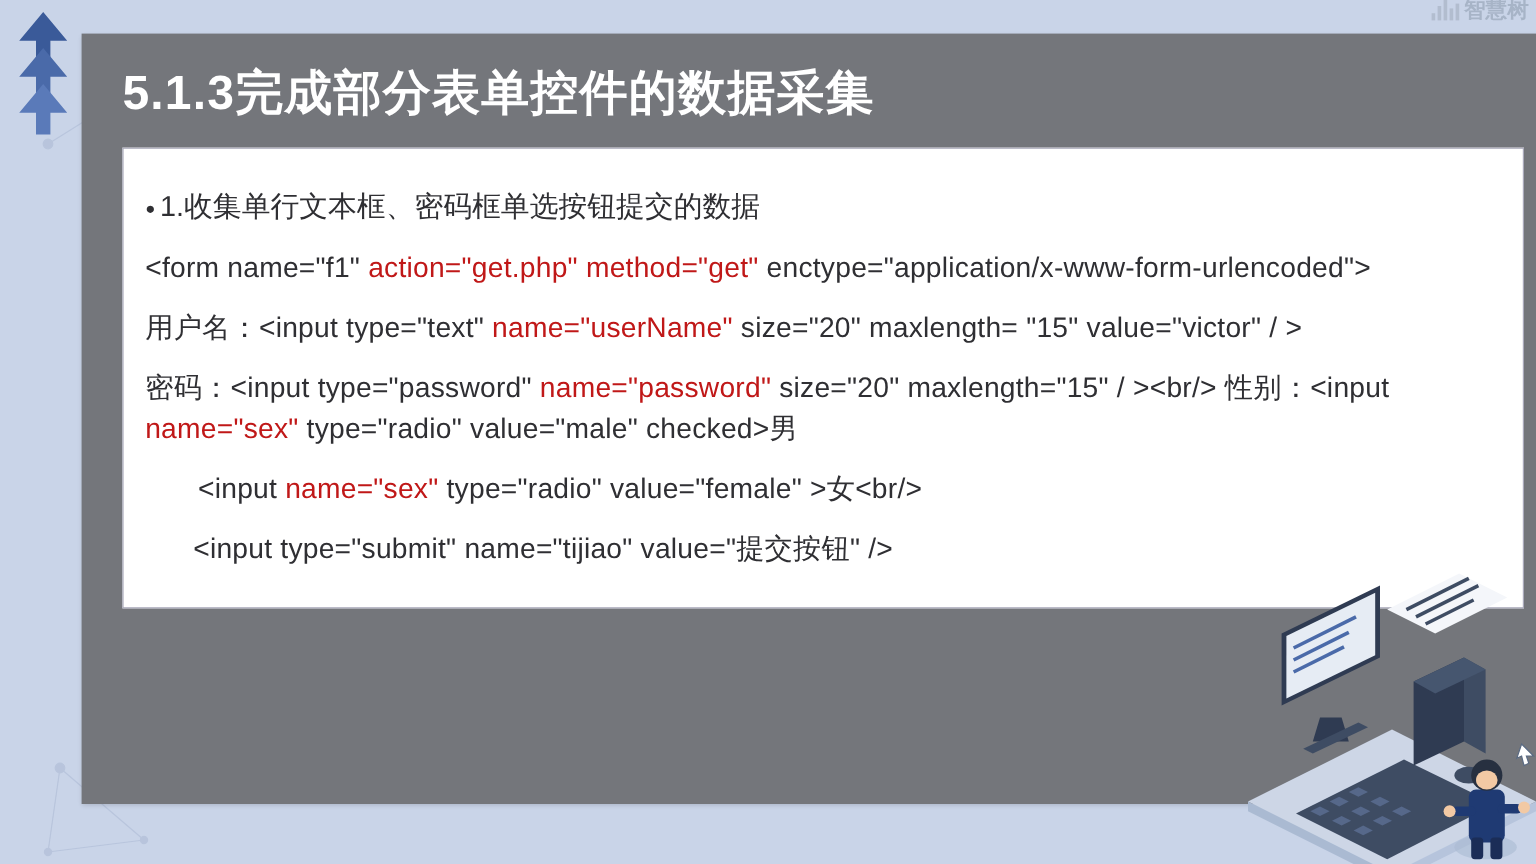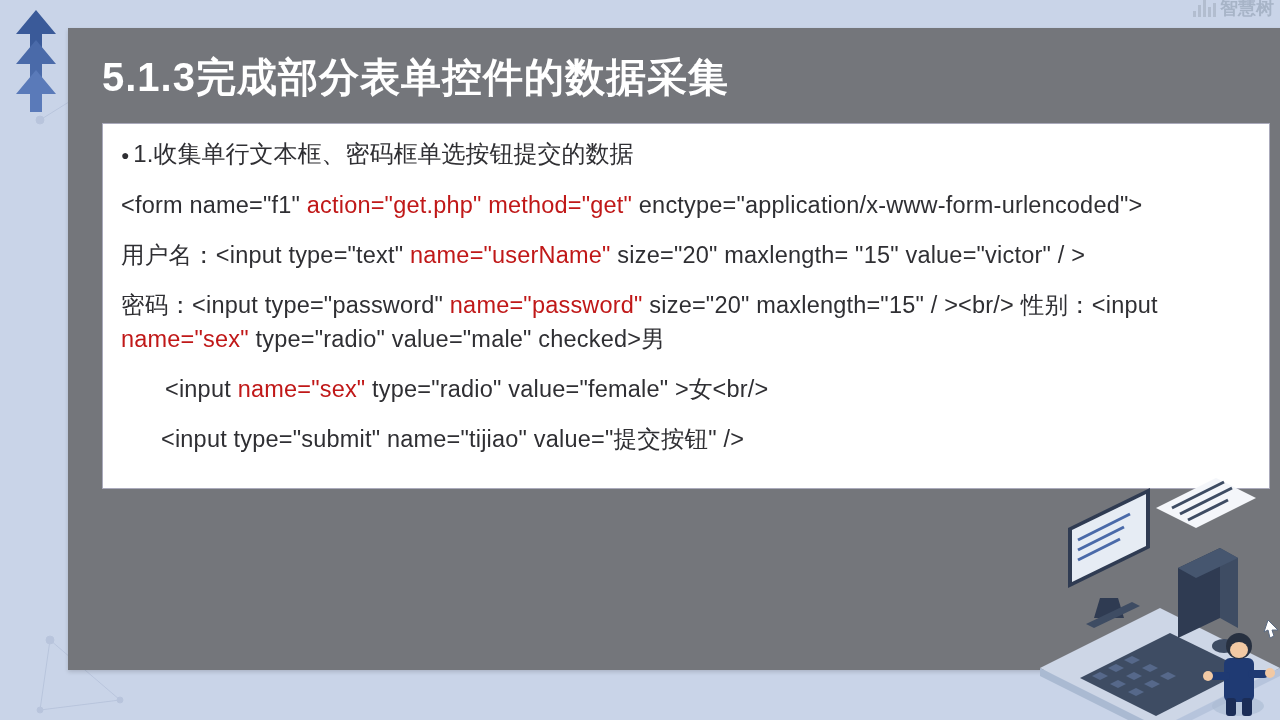--- a/index.html
+++ b/index.html
@@ -63,21 +63,21 @@
     font-size: 40px;
     font-weight: 700;
     padding: 22px 34px 18px 34px;
     letter-spacing: 1px;
   }
 
   .content {
     background: #ffffff;
     border: 1px solid #aab;
     margin: 0 34px 0 34px;
-    padding: 14px 18px 16px 18px;
+    padding: 32px 18px 16px 18px;
   }
 
   .bullet {
     color: #2f2f33;
     font-size: 24px;
     margin-bottom: 18px;
   }
   .bullet::before { content: "● "; font-size: 14px; vertical-align: 2px; }
 
   .code {

